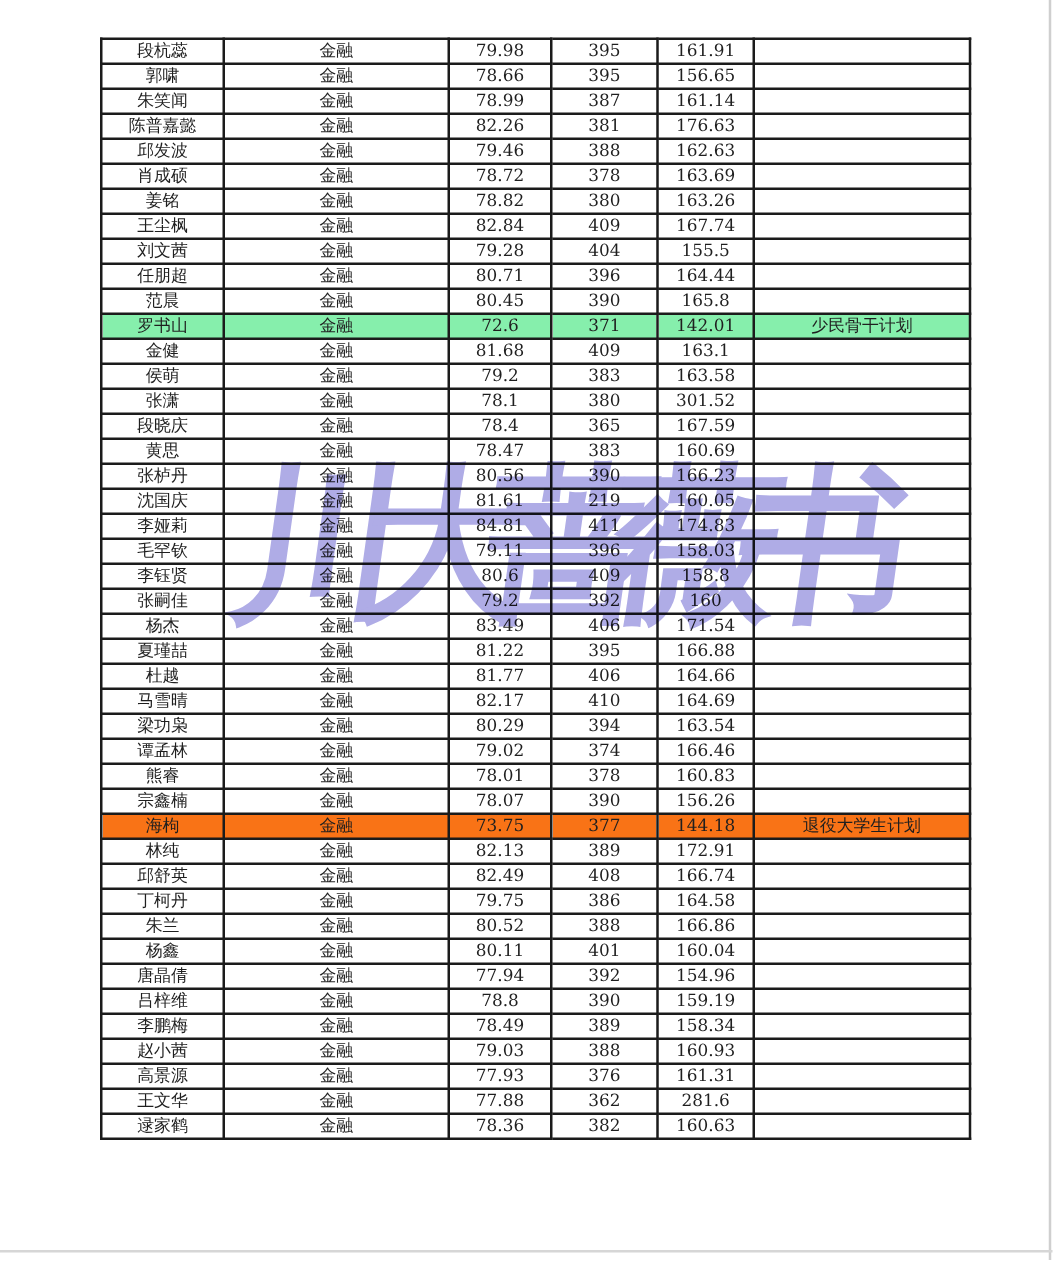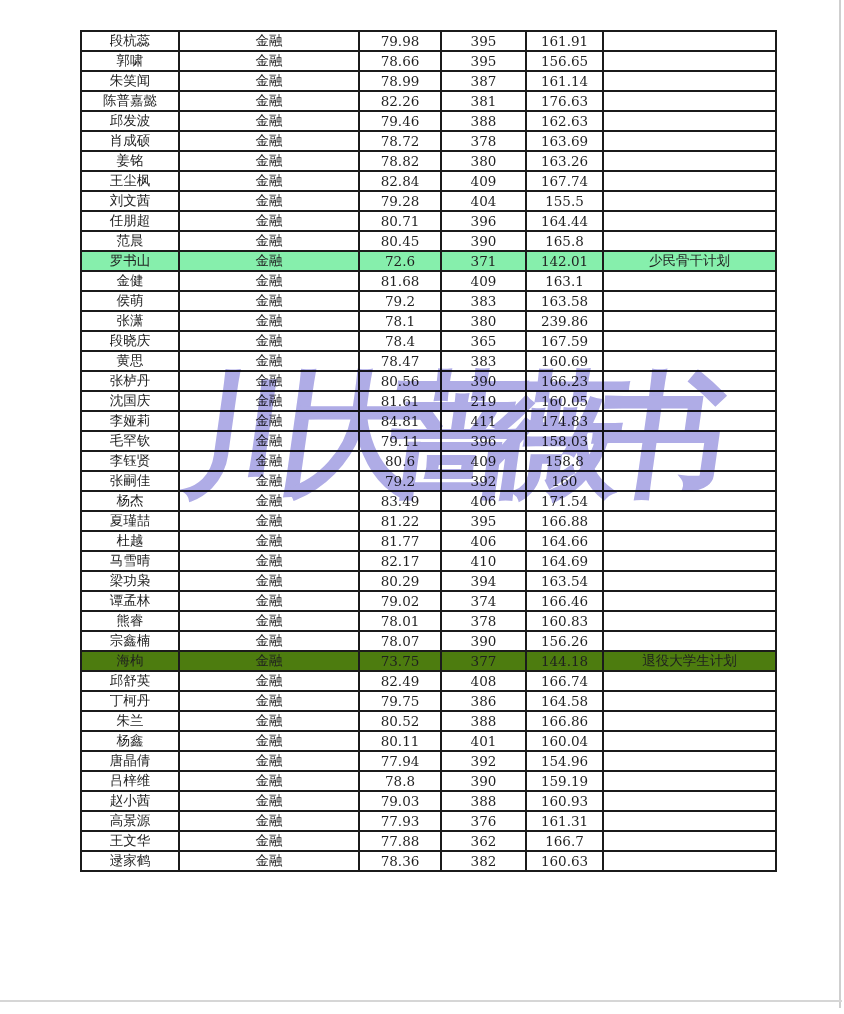--- a/index.html
+++ b/index.html
@@ -35,21 +35,21 @@
     white-space:nowrap;
     overflow:hidden;
   }
   .col-name{width:98px;}
   .col-major{width:180px;}
   .col-score1{width:82px;}
   .col-score2{width:85px;}
   .col-score3{width:77px;}
   .col-remark{width:173px;}
   tr.hl-yellow td{background:#86efac;}
-  tr.hl-green td{background:#4d7c0f;}
+  tr.hl-green td{background:#f97316;}
   .watermark{
     position:absolute;
     left:188px;top:368px;
     font-family:"DejaVu Sans","Liberation Sans",sans-serif;
     font-weight:bold;
     font-size:135px;
     line-height:135px;
     letter-spacing:-34px;
     white-space:nowrap;
     color:#7d78d6;
@@ -185,21 +185,21 @@
           <td>79.2</td>
           <td>383</td>
           <td>163.58</td>
           <td></td>
         </tr>
         <tr>
           <td>张潇</td>
           <td>金融</td>
           <td>78.1</td>
           <td>380</td>
-          <td>239.86</td>
+          <td>301.52</td>
           <td></td>
         </tr>
         <tr>
           <td>段晓庆</td>
           <td>金融</td>
           <td>78.4</td>
           <td>365</td>
           <td>167.59</td>
           <td></td>
         </tr>
@@ -325,20 +325,28 @@
         </tr>
         <tr class="hl-green">
           <td>海枸</td>
           <td>金融</td>
           <td>73.75</td>
           <td>377</td>
           <td>144.18</td>
           <td>退役大学生计划</td>
         </tr>
         <tr>
+          <td>林纯</td>
+          <td>金融</td>
+          <td>82.13</td>
+          <td>389</td>
+          <td>172.91</td>
+          <td></td>
+        </tr>
+        <tr>
           <td>邱舒英</td>
           <td>金融</td>
           <td>82.49</td>
           <td>408</td>
           <td>166.74</td>
           <td></td>
         </tr>
         <tr>
           <td>丁柯丹</td>
           <td>金融</td>
@@ -373,41 +381,49 @@
         </tr>
         <tr>
           <td>吕梓维</td>
           <td>金融</td>
           <td>78.8</td>
           <td>390</td>
           <td>159.19</td>
           <td></td>
         </tr>
         <tr>
+          <td>李鹏梅</td>
+          <td>金融</td>
+          <td>78.49</td>
+          <td>389</td>
+          <td>158.34</td>
+          <td></td>
+        </tr>
+        <tr>
           <td>赵小茜</td>
           <td>金融</td>
           <td>79.03</td>
           <td>388</td>
           <td>160.93</td>
           <td></td>
         </tr>
         <tr>
           <td>高景源</td>
           <td>金融</td>
           <td>77.93</td>
           <td>376</td>
           <td>161.31</td>
           <td></td>
         </tr>
         <tr>
           <td>王文华</td>
           <td>金融</td>
           <td>77.88</td>
           <td>362</td>
-          <td>166.7</td>
+          <td>281.6</td>
           <td></td>
         </tr>
         <tr>
           <td>逯家鹤</td>
           <td>金融</td>
           <td>78.36</td>
           <td>382</td>
           <td>160.63</td>
           <td></td>
         </tr>

